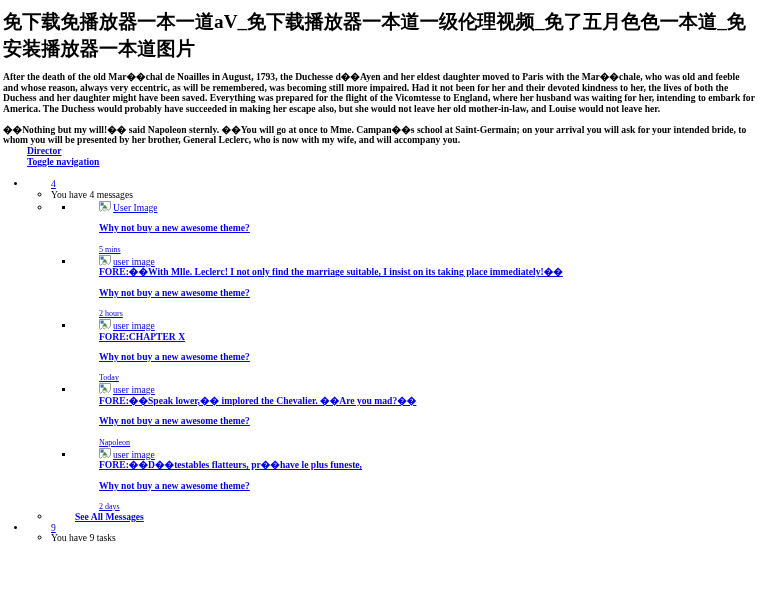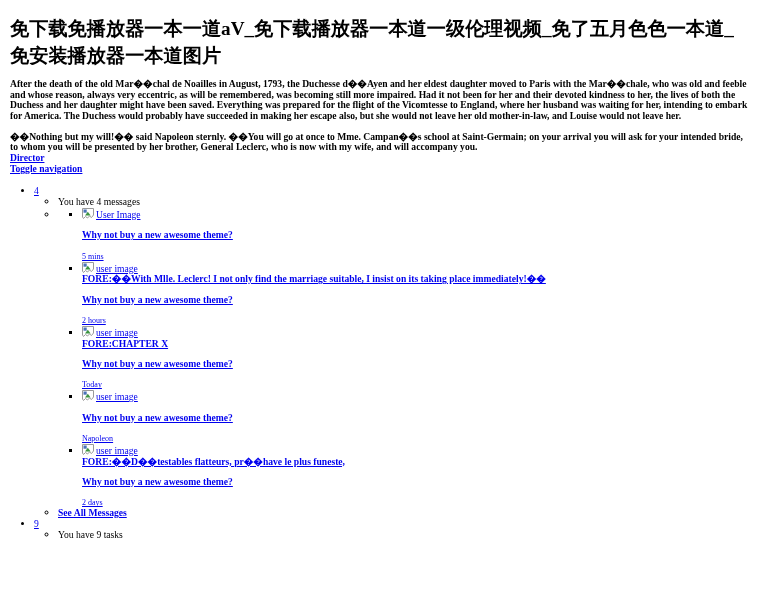--- a/index.html
+++ b/index.html
@@ -1,40 +1,40 @@
 <!DOCTYPE html>
 <html><head>
 <meta charset="utf-8">
 <style>
   html, body { margin: 0; padding: 0; background: #ffffff; }
   .page {
     width: 760px;
     height: 572px;
     overflow: hidden;
     box-sizing: border-box;
-    padding: 10px;
+    padding: 3px;
     font-family: "Liberation Serif", serif;
     font-size: 9.6px;
     line-height: 1.12;
     color: #000000;
   }
   h1.page-h1 {
     font-size: 19.2px;
     font-weight: bold;
     line-height: 1.38;
     margin: 6px 0 10px 0;
   }
   h2.page-h2 {
     font-size: 14.4px;
     font-weight: bold;
     line-height: 1.12;
     margin: 15px 0 10px 0;
   }
   p.body-text { margin: 9.6px 0; font-weight: bold; }
-  a { color: #0000EE; text-decoration: underline; }
+  a { color: #0000EE; text-decoration: underline; margin-left: 24px; }
   ul { padding-left: 24px; }
   ul.lvl1 { margin: 12px 0; list-style-type: disc; }
   ul.lvl2 { margin: 0; padding-left: 24px; list-style-type: circle; }
   ul.lvl3 { margin: 0; padding-left: 24px; list-style-type: square; }
   li { margin: 0; }
   .msg-title-link { font-weight: bold; }
   .promo { margin: 9.6px 0; }
   .promo a { font-weight: bold; }
   .time-link { font-size: 8px; }
   .see-all-link { font-weight: bold; }
@@ -102,20 +102,21 @@
               <p class="promo"><a href="#">Why not buy a new awesome theme?</a></p>
               <a href="#" class="time-link">Today</a>
             </li>
 
             <li>
               <a href="#"><span class="broken-img"><svg width="12" height="12" viewBox="0 0 12 12">
                       <path d="M0.5 0.5 H11.5 V7 L9.5 9.5 L7.5 8 L5.5 10 L3.5 8.5 L1.5 10.5 L0.5 9 Z" fill="#ffffff" stroke="#9a9a9a" stroke-width="1"></path>
                       <rect x="1.5" y="1.5" width="3.2" height="3.2" fill="#4a72b8"></rect>
                       <path d="M3 7.6 L5.8 3.8 L8.6 7.6 Z" fill="#3d9440"></path>
                     </svg></span><span>user image</span></a><br>
+              <a href="#" class="msg-title-link">FORE:��Speak lower,�� implored the Chevalier. ��Are you mad?��</a>
               <p class="promo"><a href="#">Why not buy a new awesome theme?</a></p>
               <a href="#" class="time-link">Napoleon</a>
             </li>
 
             <li>
               <a href="#"><span class="broken-img"><svg width="12" height="12" viewBox="0 0 12 12">
                       <path d="M0.5 0.5 H11.5 V7 L9.5 9.5 L7.5 8 L5.5 10 L3.5 8.5 L1.5 10.5 L0.5 9 Z" fill="#ffffff" stroke="#9a9a9a" stroke-width="1"></path>
                       <rect x="1.5" y="1.5" width="3.2" height="3.2" fill="#4a72b8"></rect>
                       <path d="M3 7.6 L5.8 3.8 L8.6 7.6 Z" fill="#3d9440"></path>
                     </svg></span><span>user image</span></a><br>

